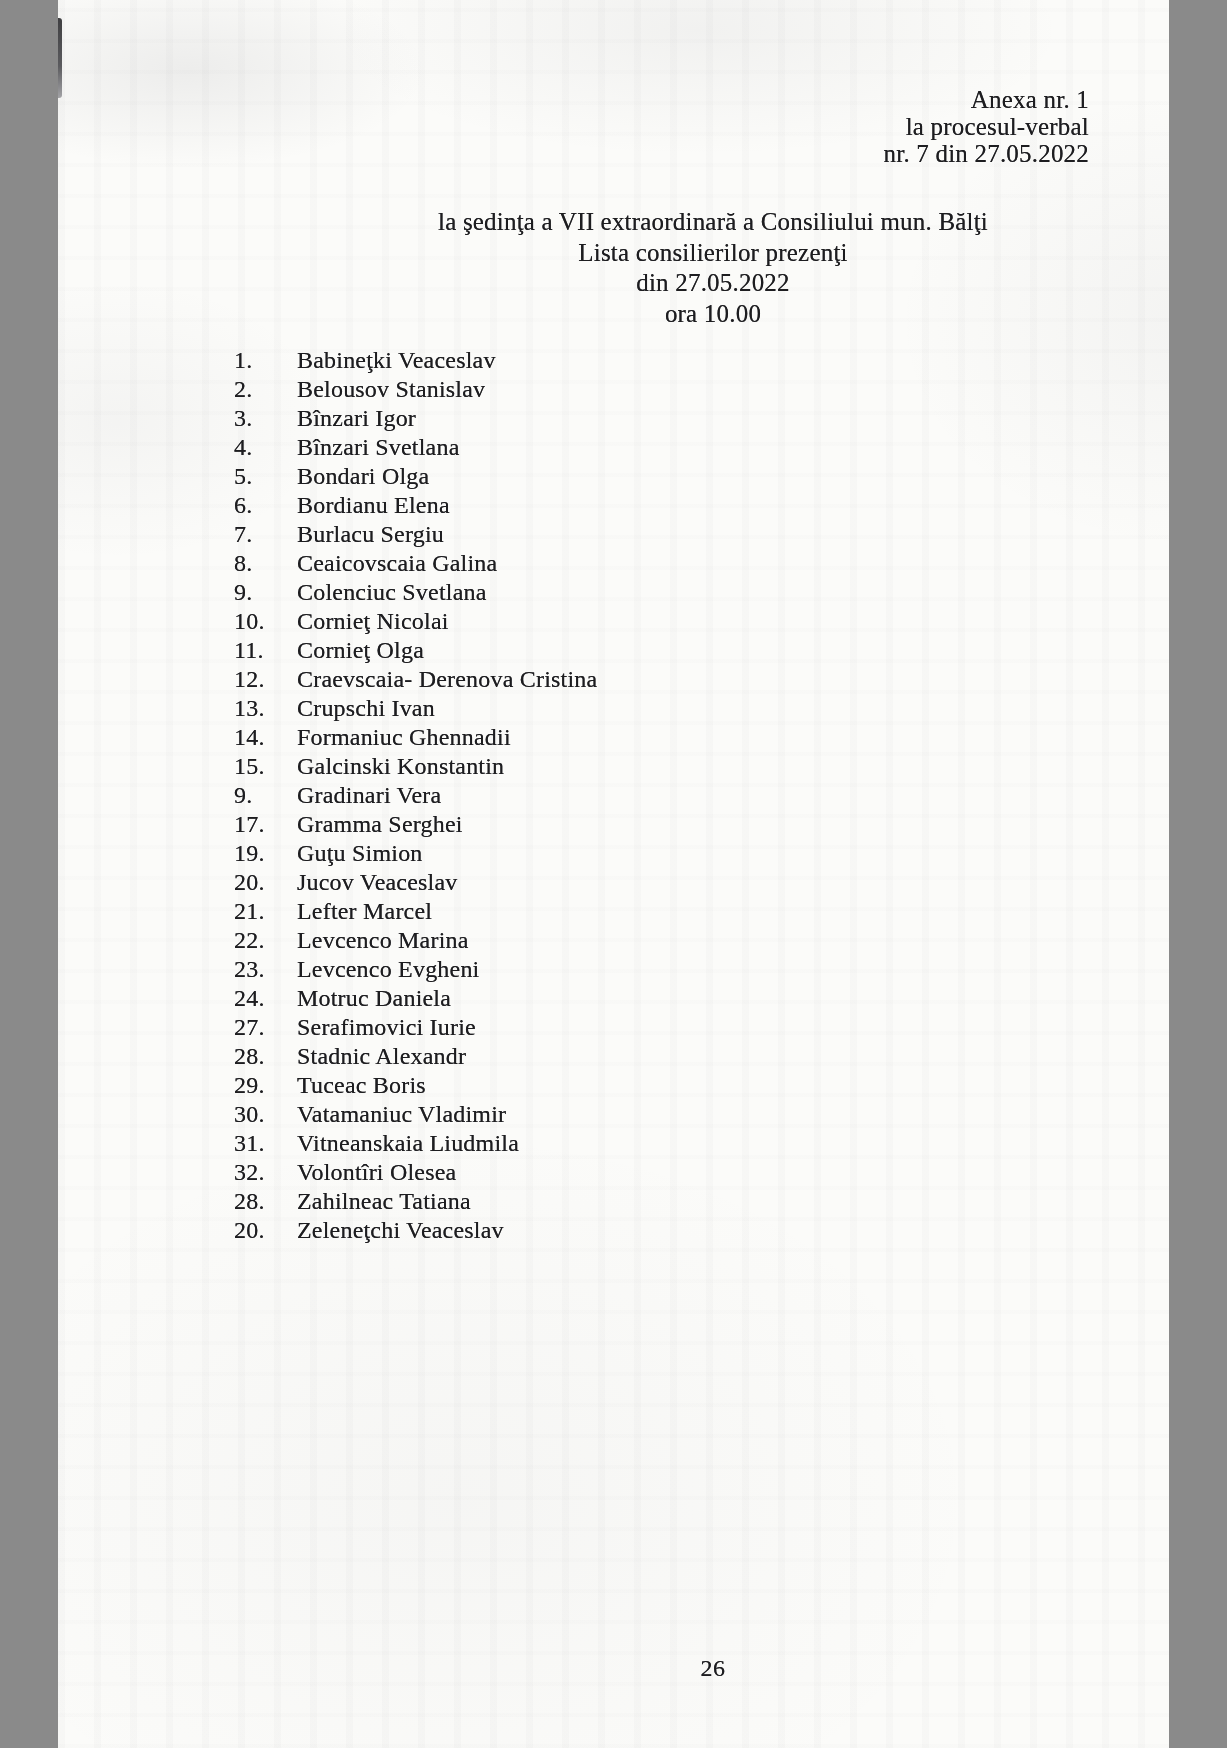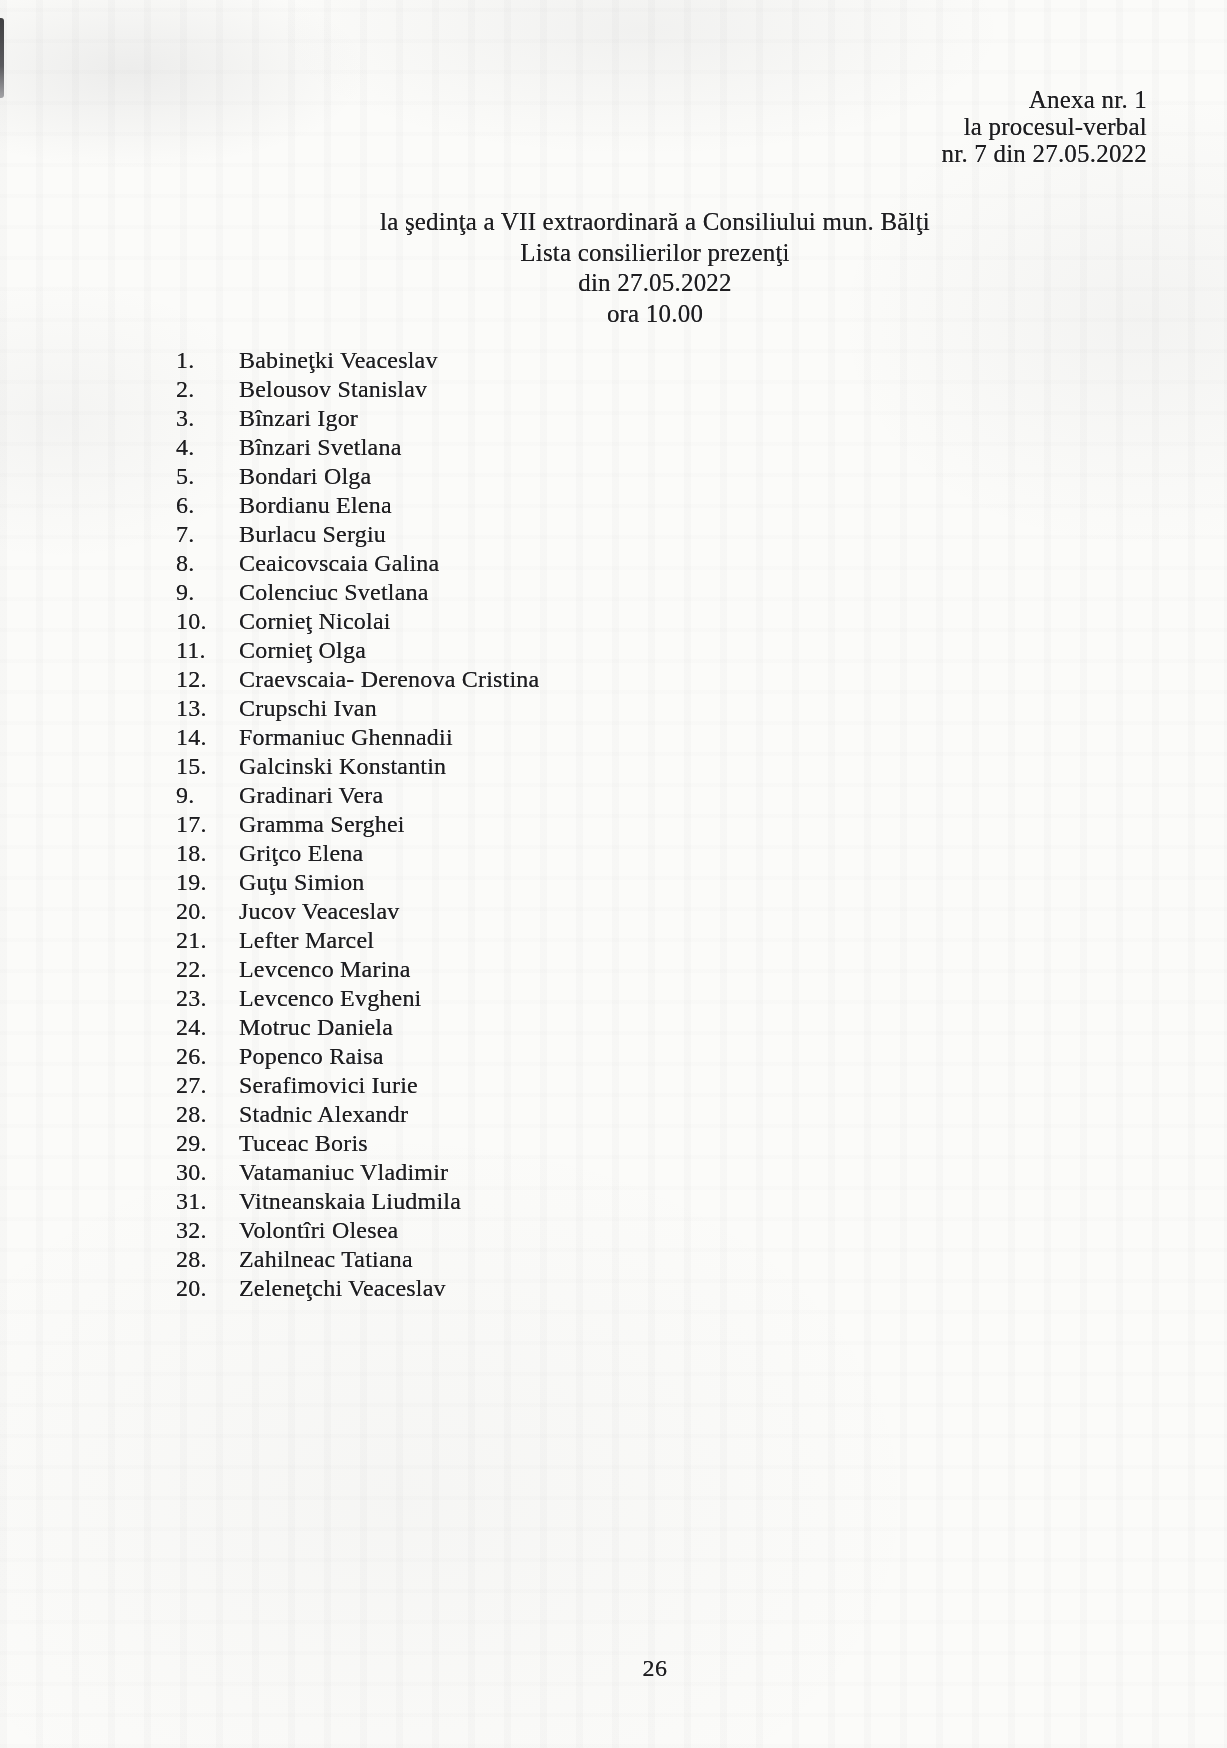--- a/index.html
+++ b/index.html
@@ -3,21 +3,21 @@
 <meta charset="utf-8">
 <title>Anexa nr. 1 — Lista consilierilor prezenți</title>
 <style>
   html, body {
     margin: 0;
     padding: 0;
     background: #8a8a8a;
   }
   .page {
     position: relative;
-    width: 1227px;
+    width: 1111px;
     height: 1748px;
     margin: 0 auto;
     overflow: hidden;
     color: #1d1d20;
     font-family: "Liberation Serif", "DejaVu Serif", serif;
     background-color: #fbfbf9;
     background-image:
       radial-gradient(ellipse 340px 140px at 130px 70px, rgba(110,110,118,0.10), transparent 70%),
       radial-gradient(ellipse 520px 180px at 640px 30px, rgba(110,110,118,0.07), transparent 70%),
       radial-gradient(ellipse 420px 320px at 1140px 320px, rgba(110,110,118,0.055), transparent 72%),
@@ -185,24 +185,20 @@
   <div class="row">
     <span class="num">9.</span>
     <span class="nm">Gradinari Vera</span>
   </div>
 
   <div class="row">
     <span class="num">17.</span>
     <span class="nm">Gramma Serghei</span>
   </div>
 
-  <div class="row">
-    <span class="num">18.</span>
-    <span class="nm">Griţco Elena</span>
-  </div>
 
   <div class="row">
     <span class="num">19.</span>
     <span class="nm">Guţu Simion</span>
   </div>
 
   <div class="row">
     <span class="num">20.</span>
     <span class="nm">Jucov Veaceslav</span>
   </div>
@@ -221,24 +217,20 @@
     <span class="num">23.</span>
     <span class="nm">Levcenco Evgheni</span>
   </div>
 
   <div class="row">
     <span class="num">24.</span>
     <span class="nm">Motruc Daniela</span>
   </div>
 
 
-  <div class="row">
-    <span class="num">26.</span>
-    <span class="nm">Popenco Raisa</span>
-  </div>
 
   <div class="row">
     <span class="num">27.</span>
     <span class="nm">Serafimovici Iurie</span>
   </div>
 
   <div class="row">
     <span class="num">28.</span>
     <span class="nm">Stadnic Alexandr</span>
   </div>

